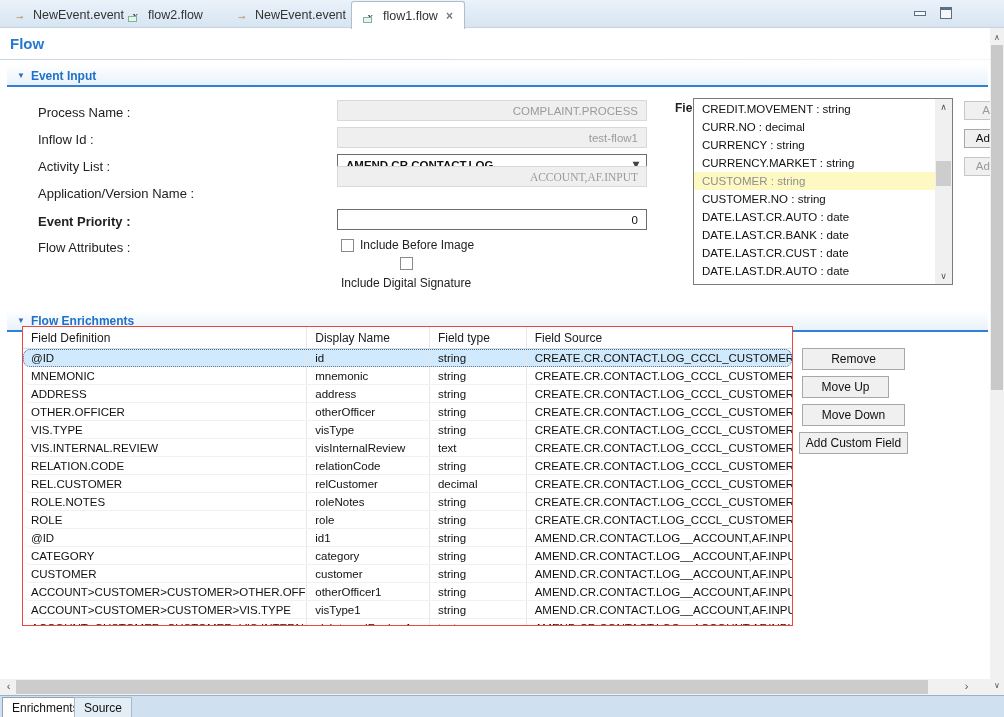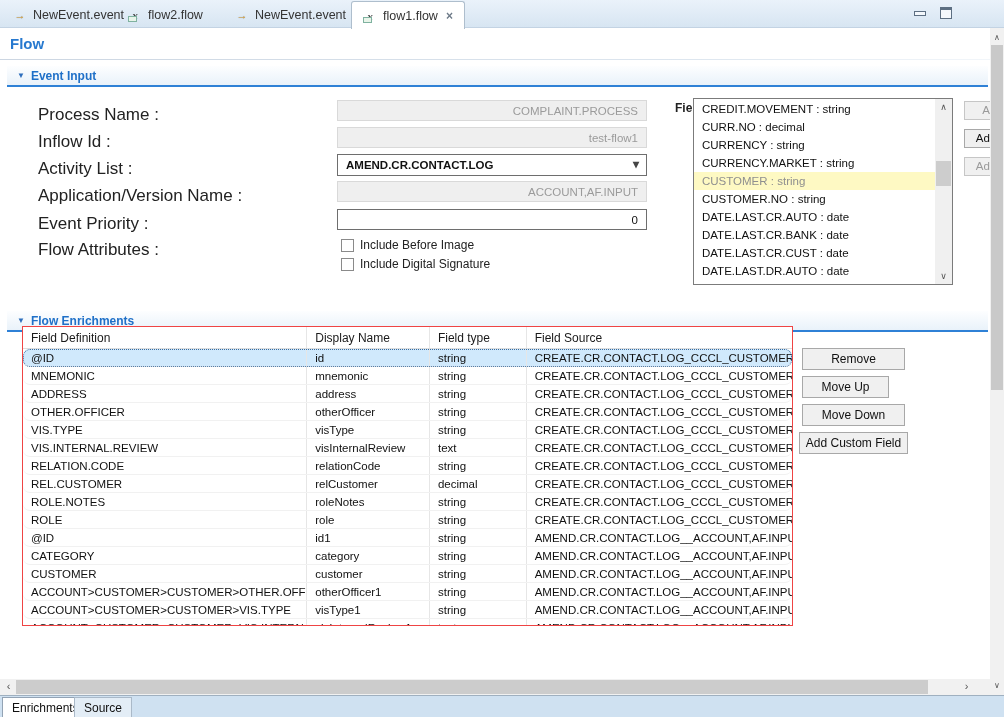--- a/index.html
+++ b/index.html
@@ -31,21 +31,21 @@
     background:linear-gradient(to right,#ccd6e2 0%,#dde6ef 70%,#f2f6fa 100%); }
 
   
   .section-bar { position:absolute; left:7px; width:981px; height:21px;
     background:linear-gradient(180deg,#fdfeff 0%,#e9f2fa 100%);
     border-bottom:2px solid #2f81d6; display:flex; align-items:center; }
   .section-tri { font-size:8px; color:#2f6fbd; margin:0 6px 0 10px; }
   .section-title { font-size:12px; font-weight:bold; color:#1f70c8; }
 
   
-  .form-label { position:absolute; left:38px; font-size:17px; color:#222; }
+  .form-label { position:absolute; left:38px; font-size:13px; color:#222; }
   .inp { position:absolute; left:337px; width:310px; height:21px; font-size:11.5px;
     display:flex; align-items:center; padding:0 8px; }
   .inp.disabled { background:#efefef; border:1px solid #d9d9d9; color:#9b9b9b; justify-content:flex-end; }
   .inp.enabled { background:#ffffff; border:1px solid #6e6e6e; color:#111; justify-content:flex-end; }
   .combo { position:absolute; left:337px; width:310px; height:22px; background:#fff;
     border:1px solid #6e6e6e; color:#111; font-size:11.5px; display:flex; align-items:center;
     padding:0 8px; font-weight:bold; }
   .combo-chev { position:absolute; right:7px; top:2px; font-size:12px; color:#444; }
   .cbrow { position:absolute; left:341px; display:flex; align-items:center; gap:6px; }
   .cbbox { width:13px; height:13px; background:#fff; border:1px solid #8a8a8a; }
@@ -148,31 +148,31 @@
   <div class="form-label" style="top:132px;">Inflow Id :</div>
   <div class="inp disabled" style="top:127px;">test-flow1</div>
 
   <div class="form-label" style="top:159px;">Activity List :</div>
   <div class="combo" style="top:154px;">
     <span>AMEND.CR.CONTACT.LOG</span>
     <span class="combo-chev">▾</span>
   </div>
 
   <div class="form-label" style="top:186px;">Application/Version Name :</div>
-  <div class="inp disabled" style="top:181px;">ACCOUNT,AF.INPUT</div>
-
-  <div class="form-label" style="top:214px;">Event Priority :</div>
+  <div class="inp disabled" style="top:166px;font-family:Liberation Serif, serif;">ACCOUNT,AF.INPUT</div>
+
+  <div class="form-label" style="top:214px;font-weight:bold;">Event Priority :</div>
   <div class="inp enabled" style="top:209px;">0</div>
 
   <div class="form-label" style="top:240px;">Flow Attributes :</div>
   <div class="cbrow" style="top:238px;">
     <span class="cbbox"></span>
     <span class="cblabel">Include Before Image</span>
   </div>
-  <div class="cbrow" style="top:257px;">
+  <div class="cbrow" style="top:257px;flex-direction:column;">
     <span class="cbbox"></span>
     <span class="cblabel">Include Digital Signature</span>
   </div>
 
   <div class="field-label">Field:</div>
   <div class="field-list">
     <div class="fl-items" id="fl-items-host">
         <div class="fl-item">CREDIT.MOVEMENT : string</div>
         <div class="fl-item">CURR.NO : decimal</div>
         <div class="fl-item">CURRENCY : string</div>

